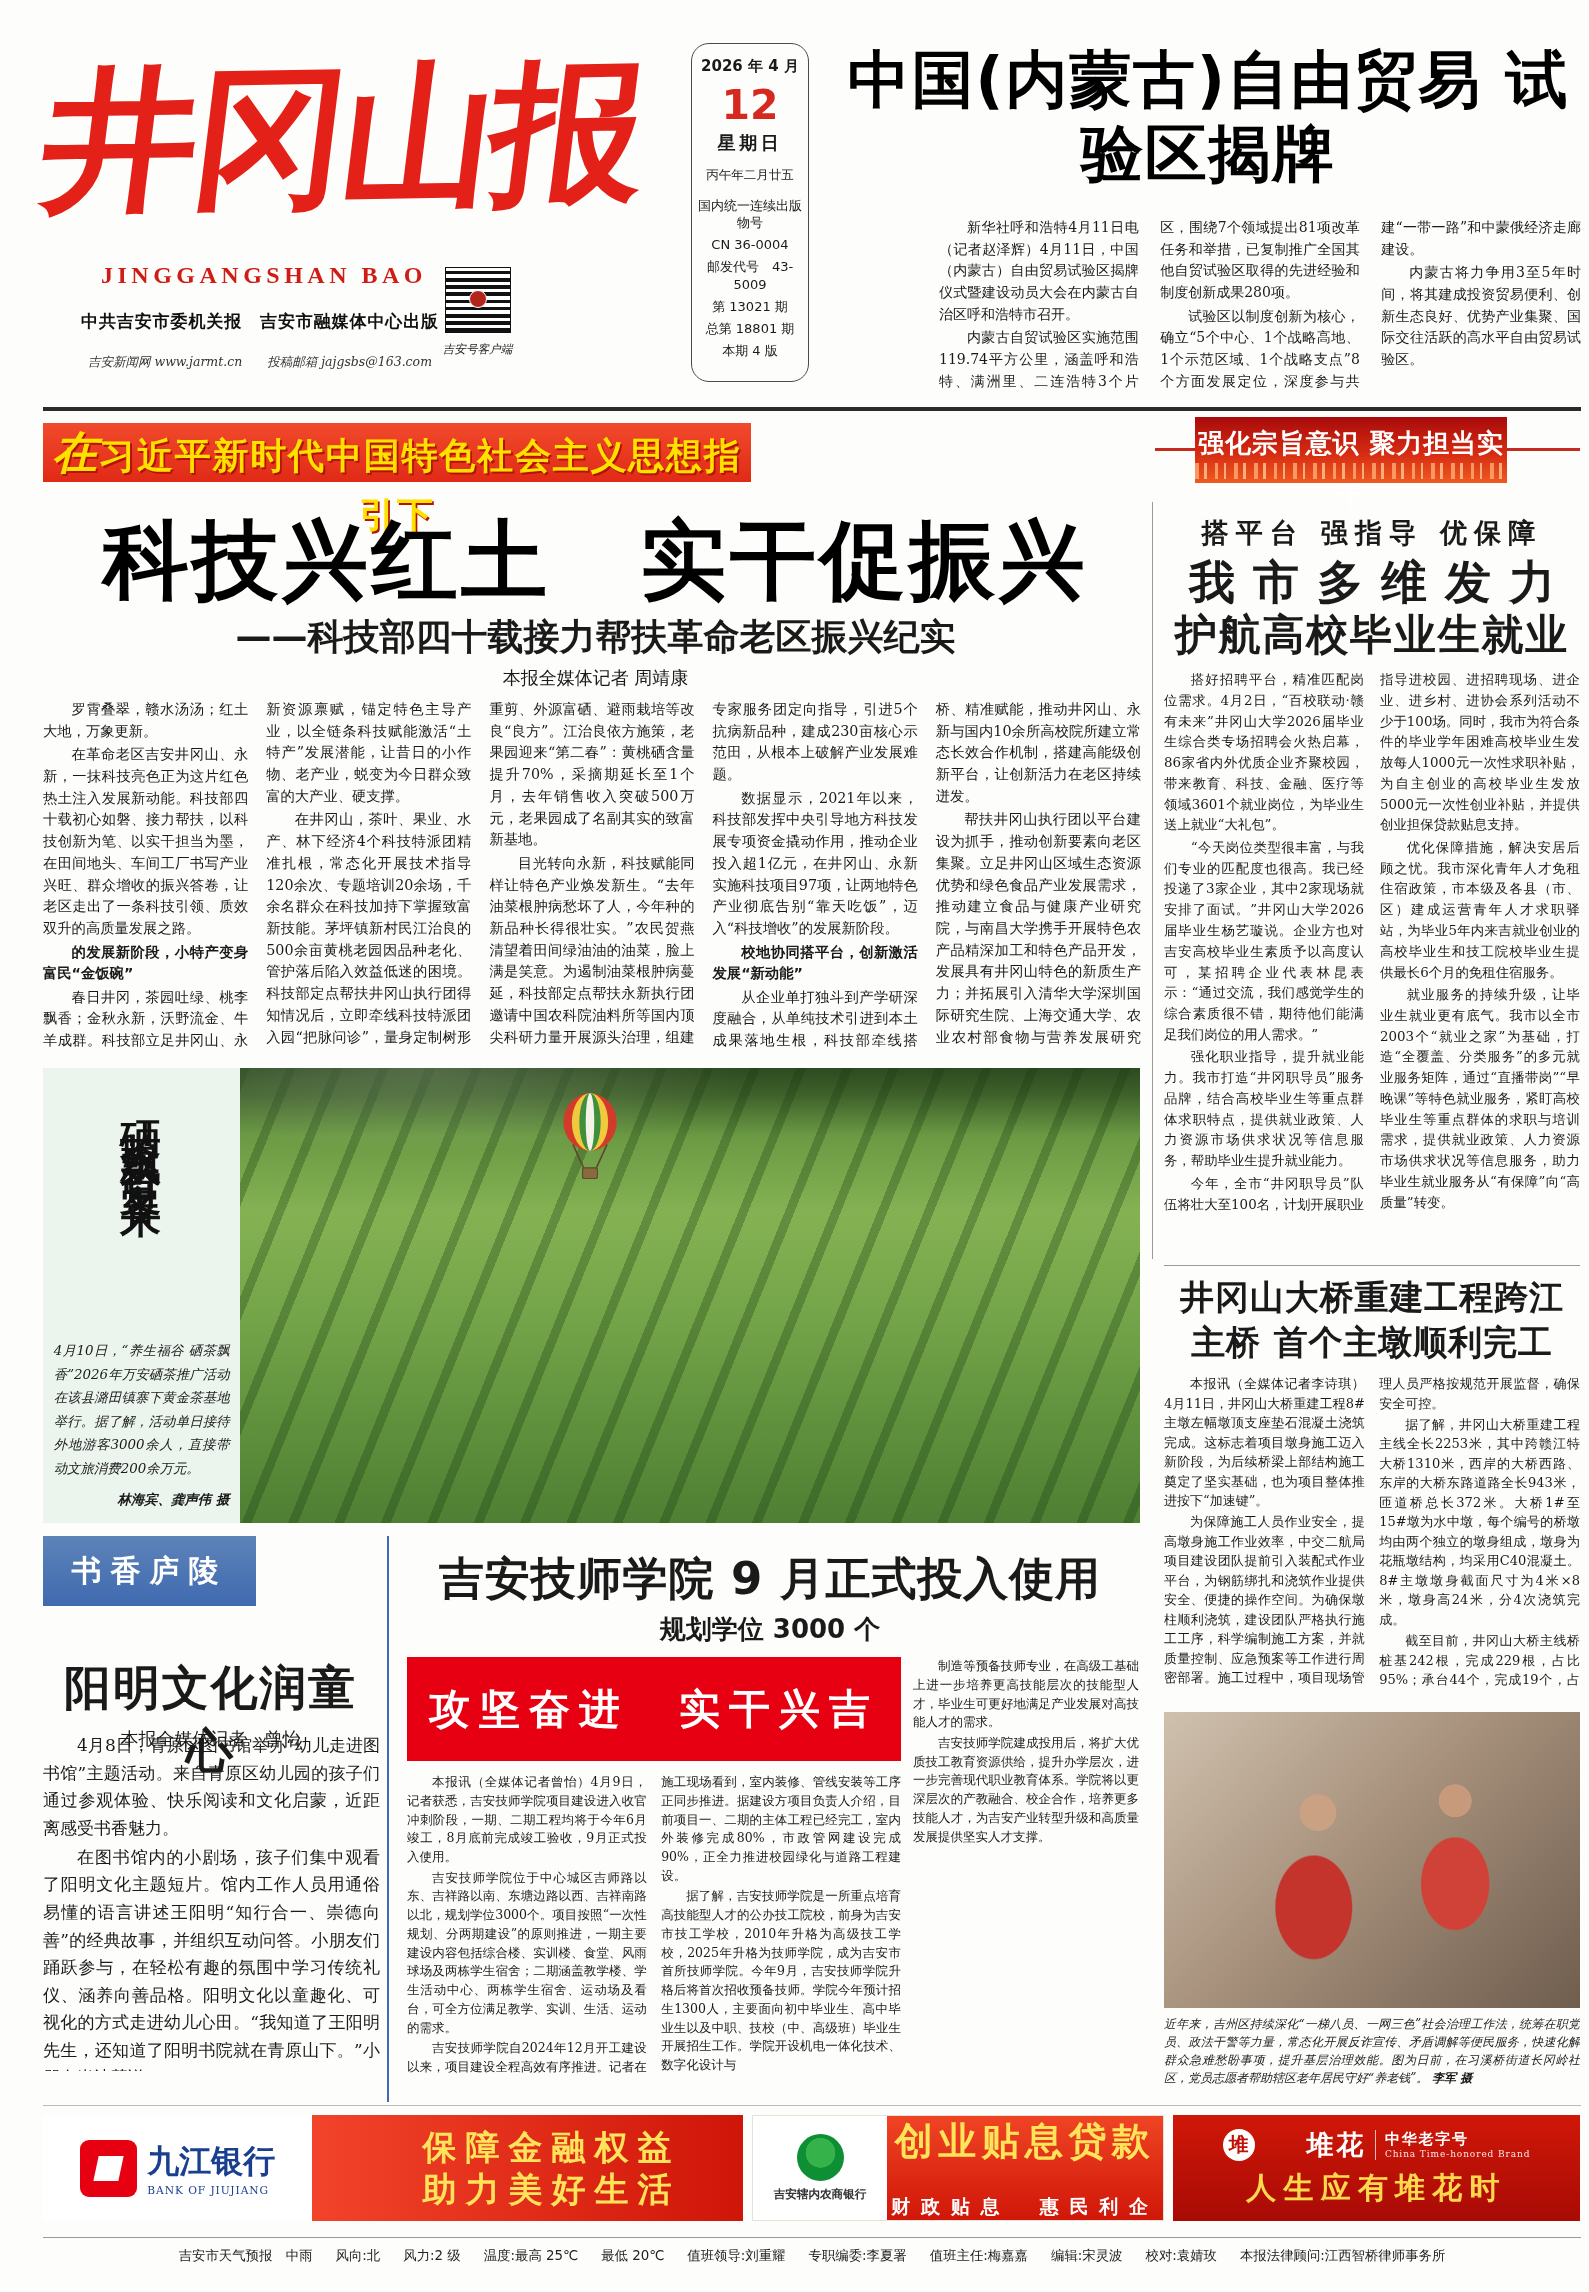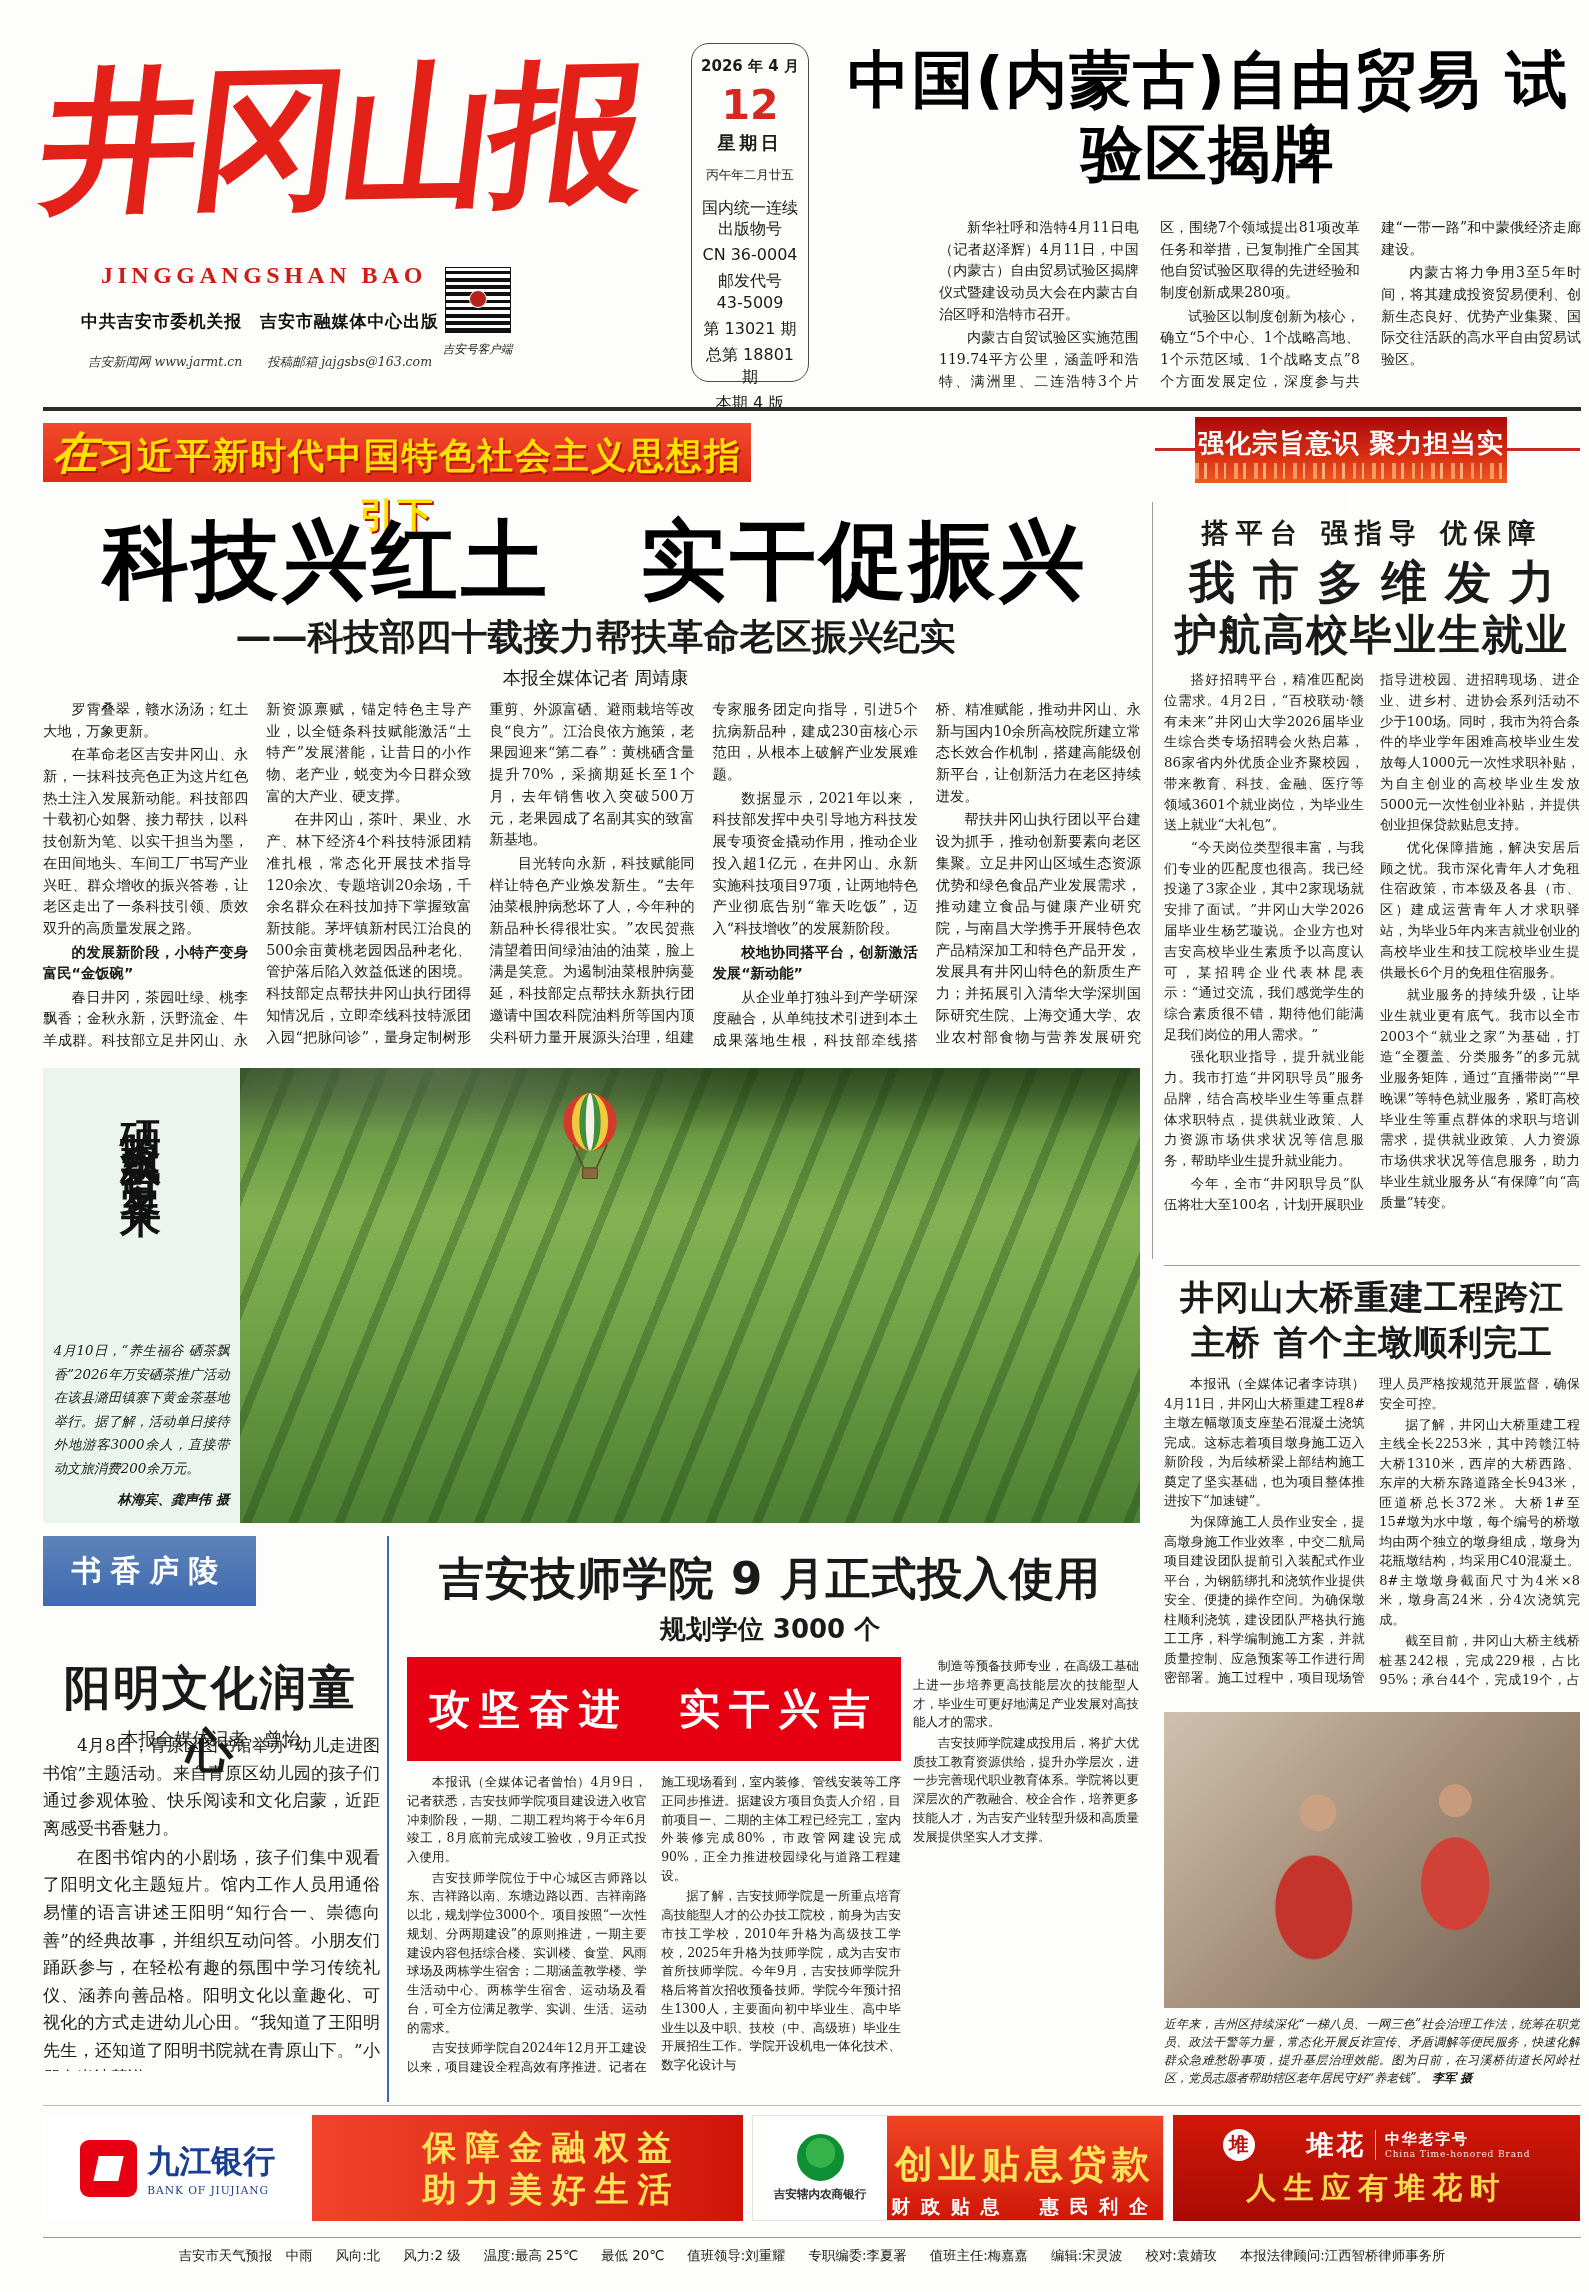--- a/index.html
+++ b/index.html
@@ -24,21 +24,21 @@
       outline:2.7px solid #fff;border:0.9px solid #111;}
   .qrdot{left:469px;top:290px;width:16px;height:16px;background:#b3241c;border-radius:50%;border:1.8px solid #fff;}
   .qrcap{left:428px;top:342px;width:99px;font-size:11.6px;color:#222;font-style:italic;text-align:center;}
   .datebox{left:691px;top:43px;width:118px;height:339px;border:1.8px solid #4a4a4a;border-radius:18px;
            padding:12.5px 5.4px;box-sizing:border-box;font-family:"DejaVu Sans","Liberation Sans",sans-serif;}
   .datebox div{text-align:center;}
   .d-month{font-size:15px;font-weight:bold;}
   .d-day{font-size:41px;font-weight:900;color:#d5281e;margin:5.4px 0 1.8px;}
   .d-week{font-size:18px;font-weight:bold;letter-spacing:3.6px;margin-bottom:12.5px;}
   .d-lunar{font-size:12.5px;margin-bottom:12.5px;font-family:"DejaVu Serif",serif;}
-  .d-sm{font-size:16px;margin:4.5px 0;line-height:1.35;}
+  .d-sm{font-size:13px;margin:4.5px 0;line-height:1.35;}
   .tr-head{left:837px;top:43px;width:743px;font-size:62px;line-height:1.2;letter-spacing:1.8px;color:#000;}
   .tr-body{left:939px;top:217px;width:642px;height:184px;column-count:3;column-gap:21.5px;
            font-size:14px;line-height:1.55;overflow:hidden;}
   .rule-thick{left:43px;top:407px;width:1538px;height:3.6px;background:#2b2b2b;}
   
   .banner-left{left:43px;top:423px;width:708px;height:59px;background:linear-gradient(180deg,#f14a2c,#e02a16);
      color:#ffe100;font-size:36px;line-height:59px;text-align:center;letter-spacing:1.8px;
      font-family:"DejaVu Sans","Liberation Sans",sans-serif;font-weight:900;text-shadow:1.8px 1.8px 0 #b31205;}
   .banner-left::first-letter{font-size:1.25em;font-style:italic;}
   .redline{left:1155px;top:448px;width:425px;height:2.7px;background:#c62a1e;}
@@ -122,21 +122,21 @@
   .bank-latin{color:#1b3f8f;font-size:10.7px;letter-spacing:0.9px;}
   .bank-slogan{flex:1;background:linear-gradient(90deg,#f2442a,#cf1508);color:#ffe35a;display:flex;flex-direction:column;
                align-items:center;justify-content:center;font-size:34px;line-height:1.25;
                font-family:"DejaVu Sans","Liberation Sans",sans-serif;font-weight:900;letter-spacing:9px;padding-left:48px;}
   .ad-loan{left:752px;width:412px;background:#fff;border:0.9px solid #e5e0d8;box-sizing:border-box;}
   .loan-left{width:134px;display:flex;flex-direction:column;align-items:center;justify-content:center;gap:5.4px;}
   .loan-mark{width:47px;height:47px;border-radius:50%;background:
      radial-gradient(circle at 50% 40%,#35b24a 0 40%,#0f8f33 41% 100%);}
   .loan-org{font-size:11.6px;font-weight:bold;color:#333;text-align:center;}
   .loan-right{flex:1;background:linear-gradient(180deg,#ef4424,#d01708);display:flex;flex-direction:column;
-              align-items:center;justify-content:flex-end;}
+              align-items:center;justify-content:space-between;}
   .loan-title{color:#ffe35a;font-size:38px;font-weight:900;letter-spacing:5.4px;
               font-family:"DejaVu Sans","Liberation Sans",sans-serif;}
   .loan-sub{color:#fff;font-size:19px;letter-spacing:10.7px;margin-top:3.6px;font-weight:bold;}
   .ad-duihua{left:1173px;width:407px;background:linear-gradient(180deg,#d01708,#a80b05);flex-direction:column;
              align-items:center;justify-content:center;display:flex;color:#fff;}
   .dh-row{display:flex;align-items:center;gap:9px;}
   .dh-mark{width:32px;height:32px;border-radius:50%;background:#fff;color:#c01108;font-size:19.7px;line-height:32px;
            text-align:center;font-weight:900;font-family:"DejaVu Sans","Liberation Sans",sans-serif;}
   .dh-brand{font-size:27px;font-weight:900;font-family:"DejaVu Sans","Liberation Sans",sans-serif;letter-spacing:2.7px;margin-left:43px;}
   .dh-sep{width:0.9px;height:30px;background:rgba(255,255,255,.7);}

